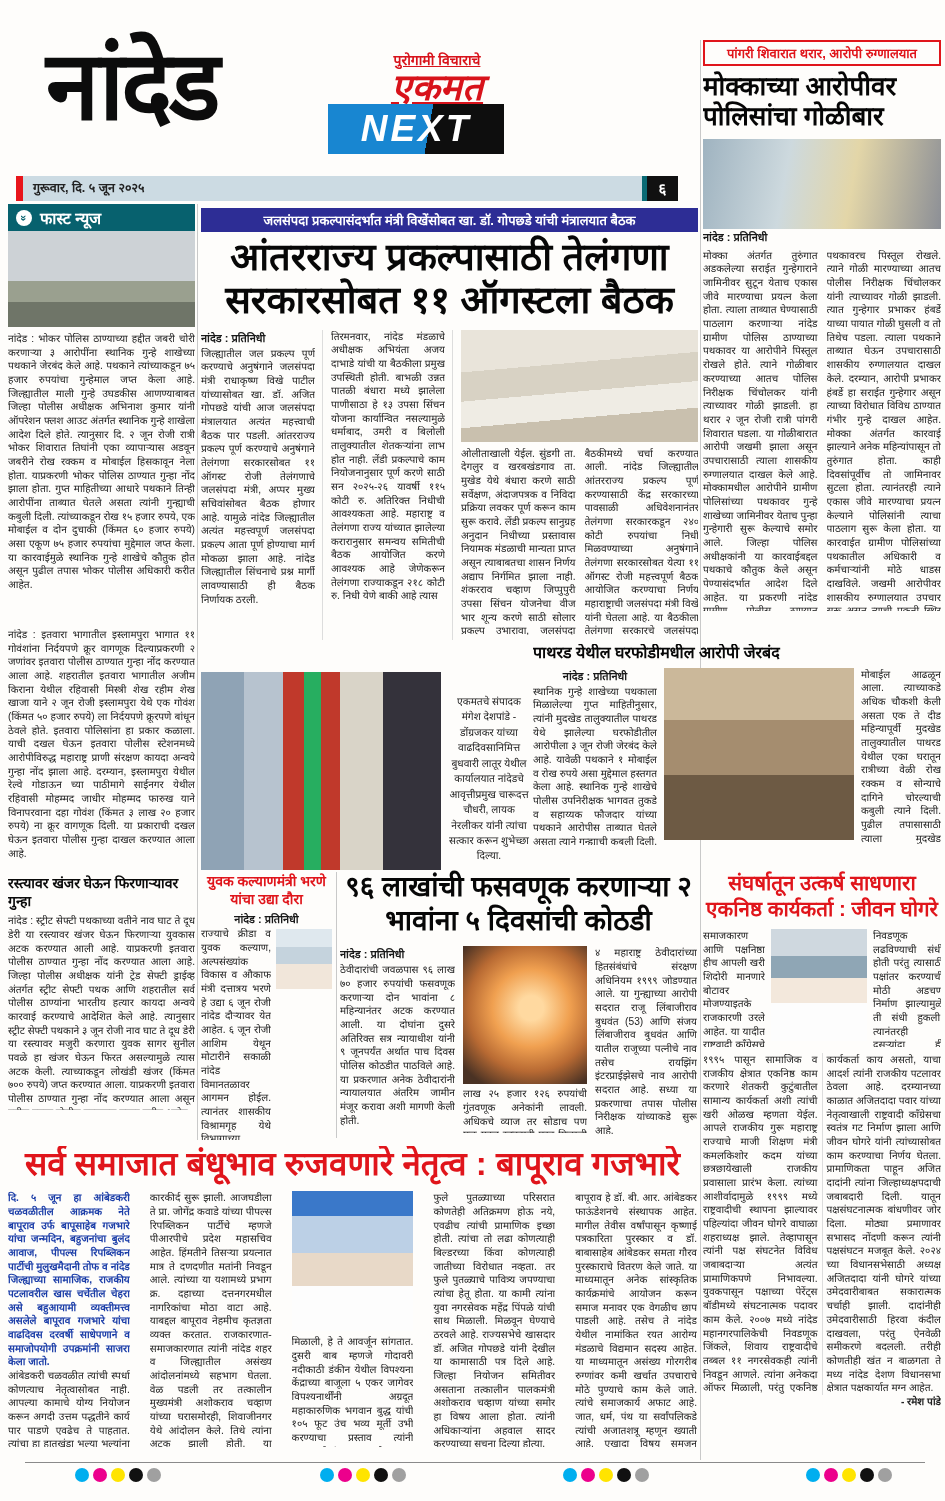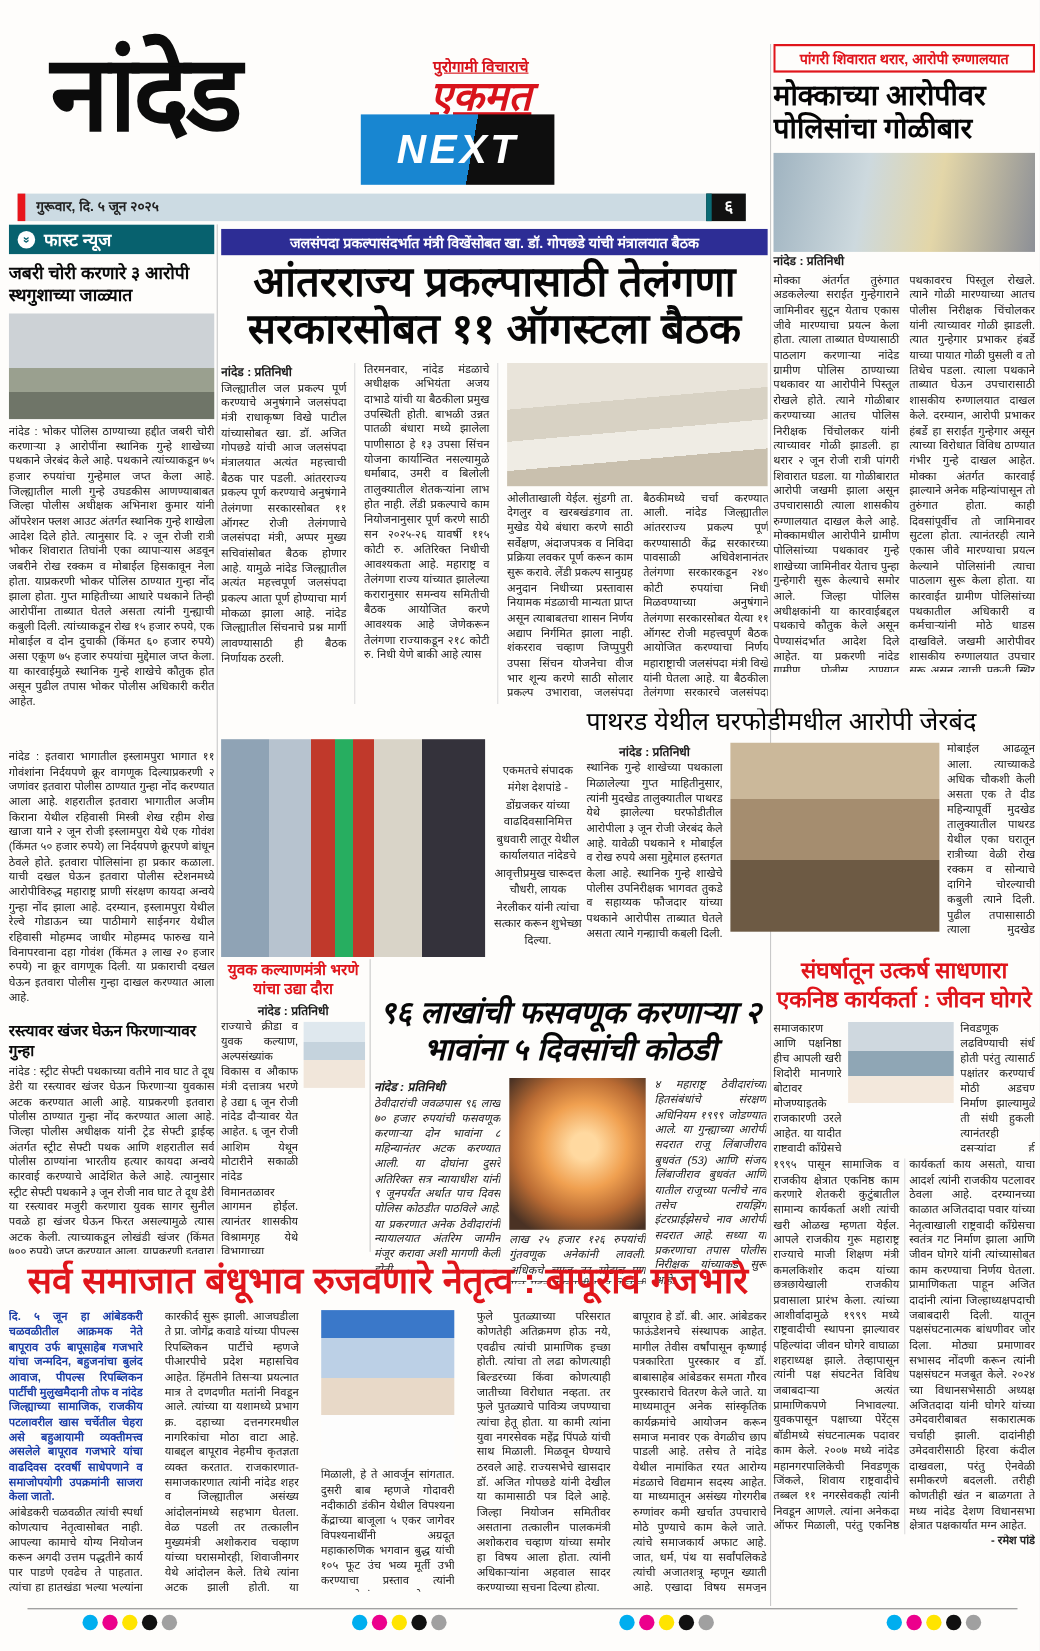--- a/index.html
+++ b/index.html
@@ -4,21 +4,21 @@
 <style>
   * { margin:0; padding:0; box-sizing:border-box; }
   body { background:#e9e9e9; font-family:"Liberation Sans","DejaVu Sans",sans-serif; }
   .page { position:relative; width:945px; height:1501px; background:#fefdfb; margin:0 auto; overflow:hidden; color:#1a1a1a; }
 
   
   .mast-title { position:absolute; left:46px; top:26px; width:330px; font-size:96px; font-weight:900; letter-spacing:-3px; color:#0c0c0c; line-height:1.25; }
   .brand-block { position:absolute; left:366px; top:50px; width:142px; text-align:center; color:#d8131b;text-decoration:underline; }
   .brand-tag { font-size:14px; font-weight:800; }
   .brand-name { font-size:37px; font-weight:900; font-style:italic; line-height:1.05; }
-  .next-box { position:absolute; left:328px; top:104px; width:176px; height:64px; background:linear-gradient(100deg,#1886d1 0 57%,#0e0e0e 57% 100%); display:flex; align-items:center; justify-content:center; color:#fff; font-size:37px; font-weight:900; font-style:italic; letter-spacing:3px; }
+  .next-box { position:absolute; left:328px; top:104px; width:176px; height:50px; background:linear-gradient(100deg,#1886d1 0 57%,#0e0e0e 57% 100%); display:flex; align-items:center; justify-content:center; color:#fff; font-size:37px; font-weight:900; font-style:italic; letter-spacing:3px; }
 
   
   .date-bar { position:absolute; left:16px; top:176px; width:662px; height:25px; background:#ccdbe3; }
   .date-accent { position:absolute; left:0; top:0; width:7px; height:25px; background:#e8151b; }
   .date-text { position:absolute; left:17px; top:0; line-height:25px; font-size:12.5px; font-weight:700; color:#222; }
   .page-no { position:absolute; right:0; top:0; width:36px; height:25px; background:#111; border-left:5px solid #0a6a74; color:#fff; text-align:center; line-height:25px; font-size:15px; font-weight:700; }
 
   
   .photo { background-color:#cfcfcf; width:100%; }
   .body-txt { font-size:10.2px; line-height:1.34; text-align:justify; color:#222; overflow:hidden; }
@@ -51,34 +51,34 @@
   .main-right { width:238px; flex:none; }
   .main-right .photo { height:112px; }
   .main-right .cols2 { height:188px; overflow:hidden; }
 
   
   .felic-photo { position:absolute; left:201px; top:672px; width:240px; height:198px; }
   .felic-cap { position:absolute; left:449px; top:694px; width:80px; font-size:10.3px; line-height:1.5; text-align:center; color:#222; }
 
   
   .pat { position:absolute; left:533px; top:644px; width:408px; height:226px; overflow:hidden; }
-  .pat h2 { font-size:23px; font-weight:400; line-height:1.1; color:#070707; }
+  .pat h2 { font-size:16px; font-weight:700; line-height:1.1; color:#070707; }
   .pat-row { display:flex; gap:7px; margin-top:6px; height:180px; overflow:hidden; }
   .pat-c1 { width:124px; flex:none; }
   .pat-ph { width:190px; flex:none; height:172px; }
   .pat-c2 { width:80px; flex:none; }
 
   
   .min { position:absolute; left:201px; top:872px; width:131px; height:268px; overflow:hidden; }
   .min h3 { color:#e0151b; font-size:14px; font-weight:800; text-align:center; line-height:1.3; }
   .min .byline { text-align:center; margin:3px 0 1px; }
   .min-ph { float:right; width:56px; height:60px; margin:2px 0 3px 5px; }
 
   
-  .fraud { position:absolute; left:340px; top:904px; width:357px; height:272px; overflow:hidden;font-style:italic; }
+  .fraud { position:absolute; left:340px; top:870px; width:357px; height:272px; overflow:hidden; }
   .fraud h1 { font-size:28px; font-weight:900; text-align:center; line-height:1.22; color:#070707; }
   .fraud-row { display:flex; gap:8px; margin-top:8px; height:188px; overflow:hidden; }
   .fraud-c1 { width:115px; flex:none; }
   .fraud-mid { width:124px; flex:none; }
   .fraud-mid .photo { height:138px; }
   .fraud-c3 { width:102px; flex:none; }
 
   
   .gho { position:absolute; left:703px; top:870px; width:238px; height:592px; overflow:hidden; }
   .gho h2 { color:#e0151b; font-size:20.5px; font-weight:900; text-align:center; line-height:1.27; }
@@ -133,21 +133,20 @@
 
   <div class="vrule" style="left:197px;top:204px;height:936px;"></div>
   <div class="vrule" style="left:700px;top:40px;height:1420px;"></div>
   <div class="vrule" style="left:336px;top:872px;height:266px;"></div>
 
   <div class="fast">
     <div class="fast-head">
       <span class="fast-ic">»</span>
       <span>फास्ट न्यूज</span>
     </div>
-    <h3>जबरी चोरी करणारे ३ आरोपी स्थगुशाच्या जाळ्यात</h3>
     <div class="photo ph-suspects" style="height:96px;"></div>
     <div class="body-txt" style="height:296px;margin-top:5px;">नांदेड : भोकर पोलिस ठाण्याच्या हद्दीत जबरी चोरी करणाऱ्या ३ आरोपींना स्थानिक गुन्हे शाखेच्या पथकाने जेरबंद केले आहे. पथकाने त्यांच्याकडून ७५ हजार रुपयांचा गुन्हेमाल जप्त केला आहे. जिल्ह्यातील माली गुन्हे उघडकीस आणण्याबाबत जिल्हा पोलीस अधीक्षक अभिनाश कुमार यांनी ऑपरेशन फ्लश आउट अंतर्गत स्थानिक गुन्हे शाखेला आदेश दिले होते. त्यानुसार दि. २ जून रोजी रात्री भोकर शिवारात तिघांनी एका व्यापाऱ्यास अडवून जबरीने रोख रक्कम व मोबाईल हिसकावून नेला होता. याप्रकरणी भोकर पोलिस ठाण्यात गुन्हा नोंद झाला होता. गुप्त माहितीच्या आधारे पथकाने तिन्ही आरोपींना ताब्यात घेतले असता त्यांनी गुन्ह्याची कबुली दिली. त्यांच्याकडून रोख १५ हजार रुपये, एक मोबाईल व दोन दुचाकी (किंमत ६० हजार रुपये) असा एकूण ७५ हजार रुपयांचा मुद्देमाल जप्त केला. या कारवाईमुळे स्थानिक गुन्हे शाखेचे कौतुक होत असून पुढील तपास भोकर पोलीस अधिकारी करीत आहेत.</div>
     <div class="body-txt" style="height:236px;">नांदेड : इतवारा भागातील इस्लामपुरा भागात ११ गोवंशांना निर्दयपणे क्रूर वागणूक दिल्याप्रकरणी २ जणांवर इतवारा पोलीस ठाण्यात गुन्हा नोंद करण्यात आला आहे. शहरातील इतवारा भागातील अजीम किराना येथील रहिवासी मिस्त्री शेख रहीम शेख खाजा याने २ जून रोजी इस्लामपुरा येथे एक गोवंश (किंमत ५० हजार रुपये) ला निर्दयपणे क्रूरपणे बांधून ठेवले होते. इतवारा पोलिसांना हा प्रकार कळाला. याची दखल घेऊन इतवारा पोलीस स्टेशनमध्ये आरोपीविरुद्ध महाराष्ट्र प्राणी संरक्षण कायदा अन्वये गुन्हा नोंद झाला आहे. दरम्यान, इस्लामपुरा येथील रेल्वे गोडाऊन च्या पाठीमागे साईनगर येथील रहिवासी मोहम्मद जाधीर मोहम्मद फारुख याने विनापरवाना दहा गोवंश (किंमत ३ लाख २० हजार रुपये) ना क्रूर वागणूक दिली. या प्रकाराची दखल घेऊन इतवारा पोलीस गुन्हा दाखल करण्यात आला आहे.</div>
     <h4>रस्त्यावर खंजर घेऊन फिरणाऱ्यावर गुन्हा</h4>
     <div class="body-txt" style="height:196px;">नांदेड : स्ट्रीट सेफ्टी पथकाच्या वतीने नाव घाट ते दूध डेरी या रस्त्यावर खंजर घेऊन फिरणाऱ्या युवकास अटक करण्यात आली आहे. याप्रकरणी इतवारा पोलीस ठाण्यात गुन्हा नोंद करण्यात आला आहे. जिल्हा पोलीस अधीक्षक यांनी ट्रेड सेफ्टी ड्राईव्ह अंतर्गत स्ट्रीट सेफ्टी पथक आणि शहरातील सर्व पोलीस ठाण्यांना भारतीय हत्यार कायदा अन्वये कारवाई करण्याचे आदेशित केले आहे. त्यानुसार स्ट्रीट सेफ्टी पथकाने ३ जून रोजी नाव घाट ते दूध डेरी या रस्त्यावर मजुरी करणारा युवक सागर सुनील पवळे हा खंजर घेऊन फिरत असल्यामुळे त्यास अटक केली. त्याच्याकडून लोखंडी खंजर (किंमत ७०० रुपये) जप्त करण्यात आला. याप्रकरणी इतवारा पोलीस ठाण्यात गुन्हा नोंद करण्यात आला असून पुढील तपास पोलीस हवालदार ठाकूर करीत आहेत.</div>
   </div>
 
   <div class="pf">
     <div class="pf-kicker">पांगरी शिवारात थरार, आरोपी रुग्णालयात</div>
     <h1>मोक्काच्या आरोपीवर पोलिसांचा गोळीबार</h1>

